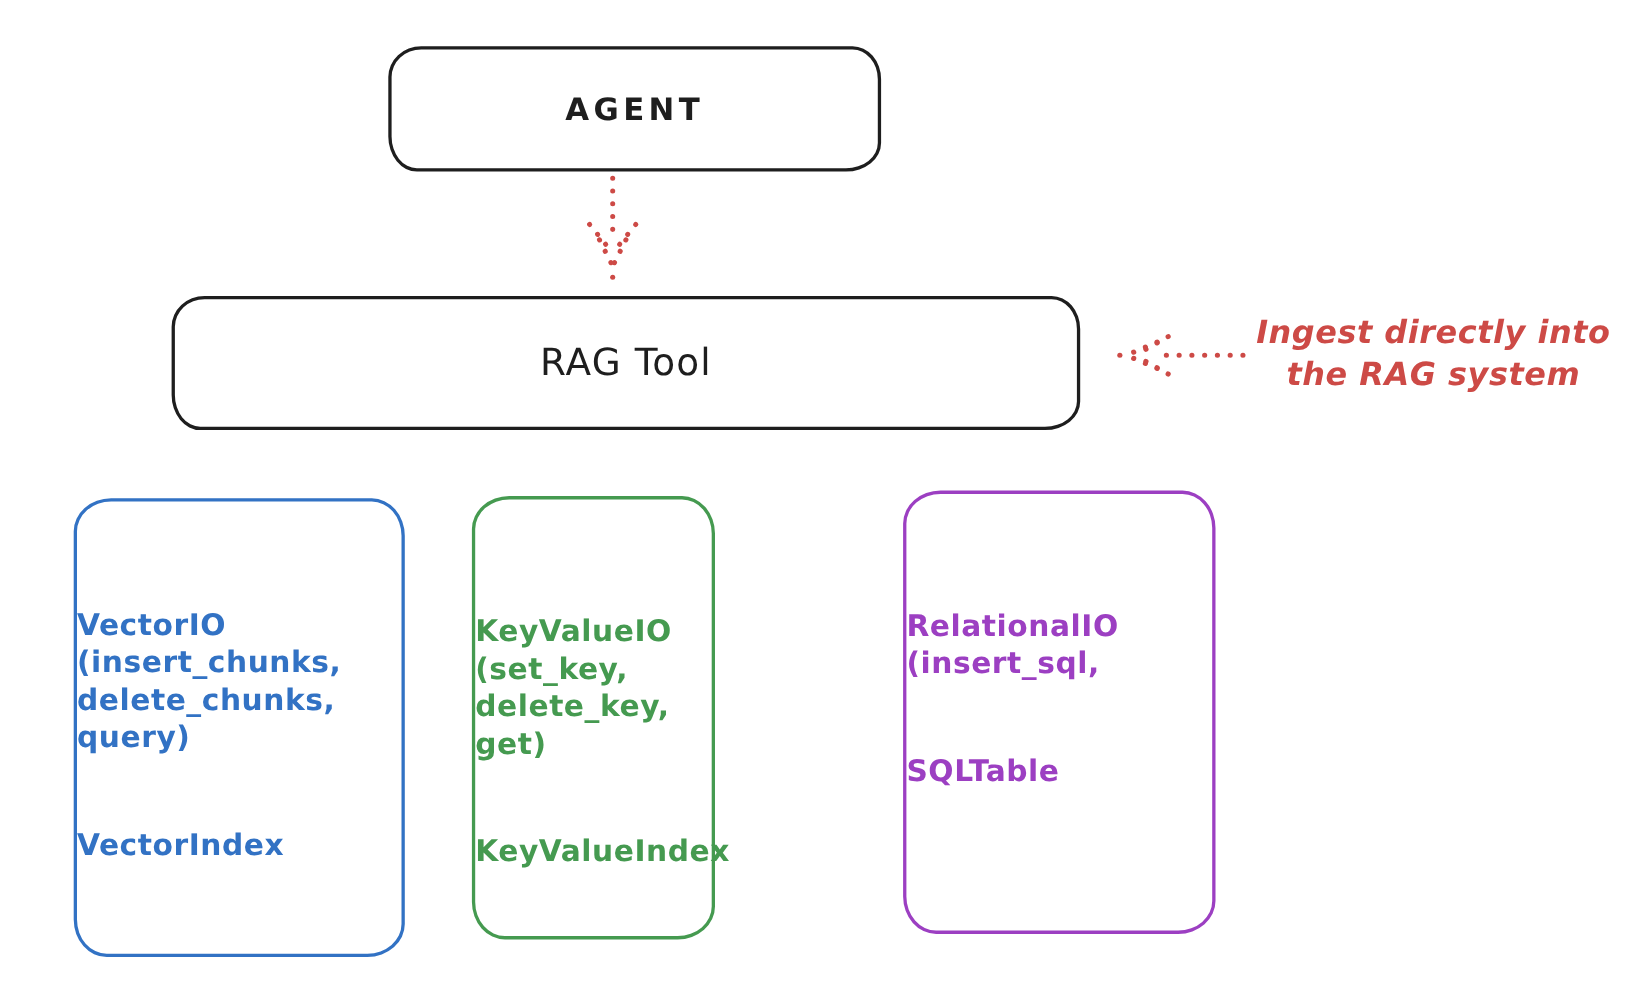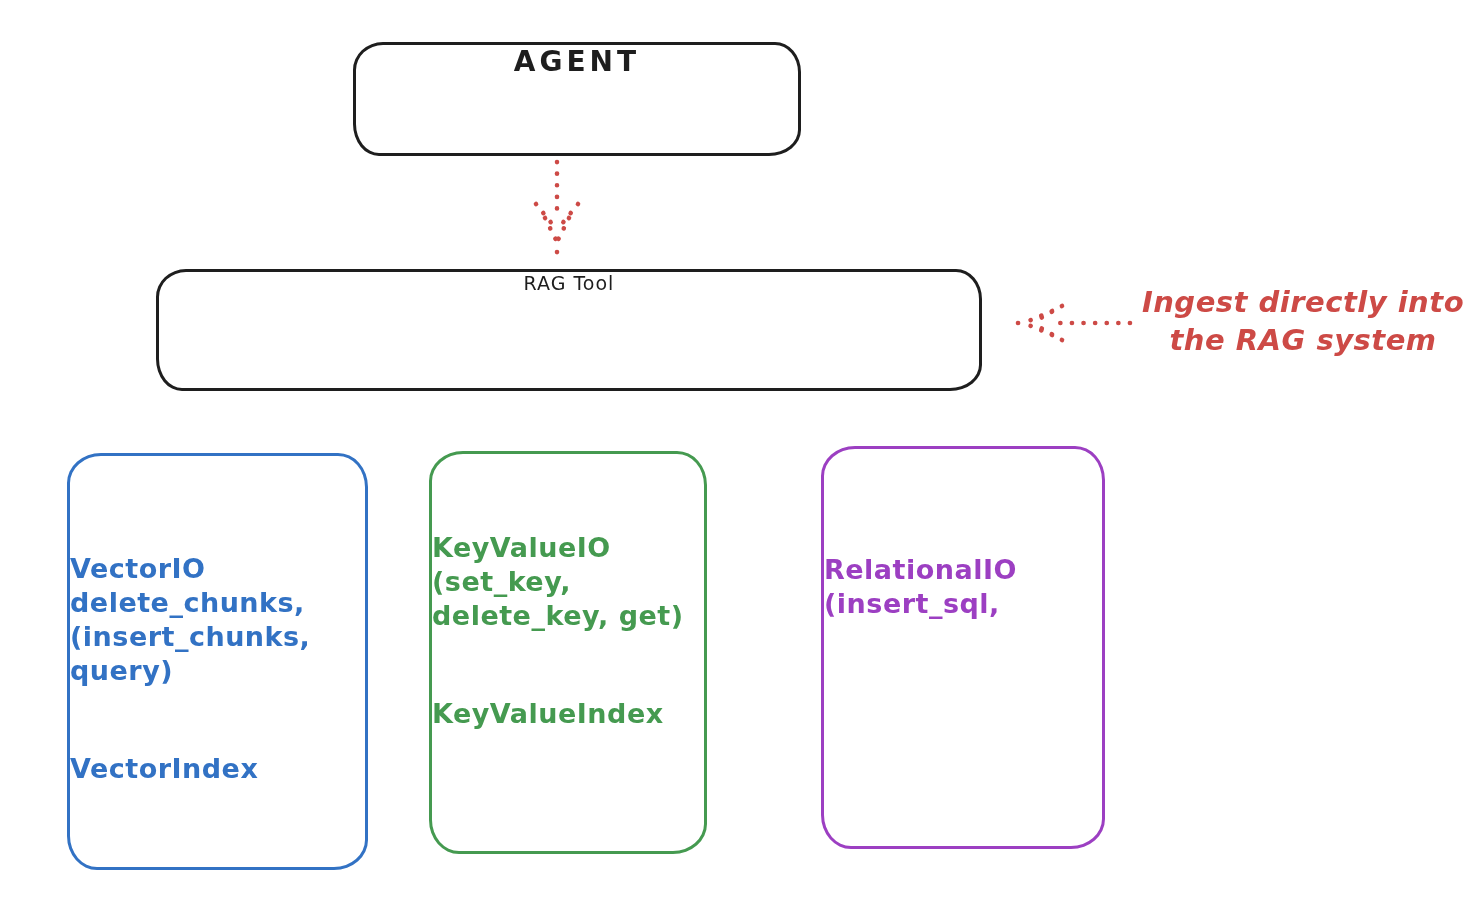--- a/index.html
+++ b/index.html
@@ -19,36 +19,36 @@
     overflow:hidden;
   }
   .canvas{position:absolute;inset:0;}
 
   
   .node{
     position:absolute;
     box-sizing:border-box;
     background:#fff;
     display:flex;
-    align-items:flex-start;
+    align-items:center;
     justify-content:center;
     text-align:center;
   }
   .node-black{
     border:3.5px solid var(--ink);
     border-radius:30px 26px 32px 26px / 28px 30px 26px 32px;
     color:var(--ink);
   }
   .agent-box{
     left:353px; top:42px; width:448px; height:114px;
     font-size:28px; font-weight:700; letter-spacing:4px;
   }
   .rag-box{
     left:156px; top:269px; width:826px; height:122px;
-    font-size:19px; font-weight:500; letter-spacing:1px;
+    font-size:34px; font-weight:500; letter-spacing:1px;
   }
 
   
   .io-box{
     position:absolute;
     box-sizing:border-box;
     background:#fff;
     border-radius:34px 30px 34px 30px / 30px 34px 30px 34px;
     text-align:left;
     font-size:27px;
@@ -56,23 +56,23 @@
     line-height:34px;
     letter-spacing:0.5px;
   }
   .io-box .io-index{margin-top:64px;}
   .io-blue{
     left:67px; top:453px; width:301px; height:417px;
     border:3px solid var(--blue); color:var(--blue);
     padding-top:96px;
   }
   .io-green{
-    left:429px; top:451px; width:278px; height:403px;
+    left:429px; top:451px; width:221px; height:403px;
     border:3px solid var(--green); color:var(--green);
-    padding-top:77px;
+    padding-top:104px;
   }
   .io-purple{
     left:821px; top:446px; width:284px; height:403px;
     border:3px solid var(--purple); color:var(--purple);
     padding-top:104px;
   }
 
   
   .arrow{position:absolute;color:var(--red);}
   .arrow-vertical{left:522px; top:158px;}
@@ -130,36 +130,37 @@
   </svg>
 
   <div class="annotation">
     <div>Ingest directly into</div>
     <div>the RAG system</div>
   </div>
 
   <div class="io-box io-blue">
     <div class="io-title">
       <div>VectorIO</div>
+      <div>(insert_chunks,</div>
       <div>delete_chunks,</div>
-      <div>(insert_chunks,</div>
       <div>query)</div>
     </div>
     <div class="io-index">VectorIndex</div>
   </div>
 
   <div class="io-box io-green">
     <div class="io-title">
       <div>KeyValueIO</div>
       <div>(set_key,</div>
       <div>delete_key, get)</div>
     </div>
     <div class="io-index">KeyValueIndex</div>
   </div>
 
   <div class="io-box io-purple">
     <div class="io-title">
       <div>RelationalIO</div>
       <div>(insert_sql,</div>
     </div>
+    <div class="io-index">SQLTable</div>
   </div>
 
 </div>
 
 </body></html>

